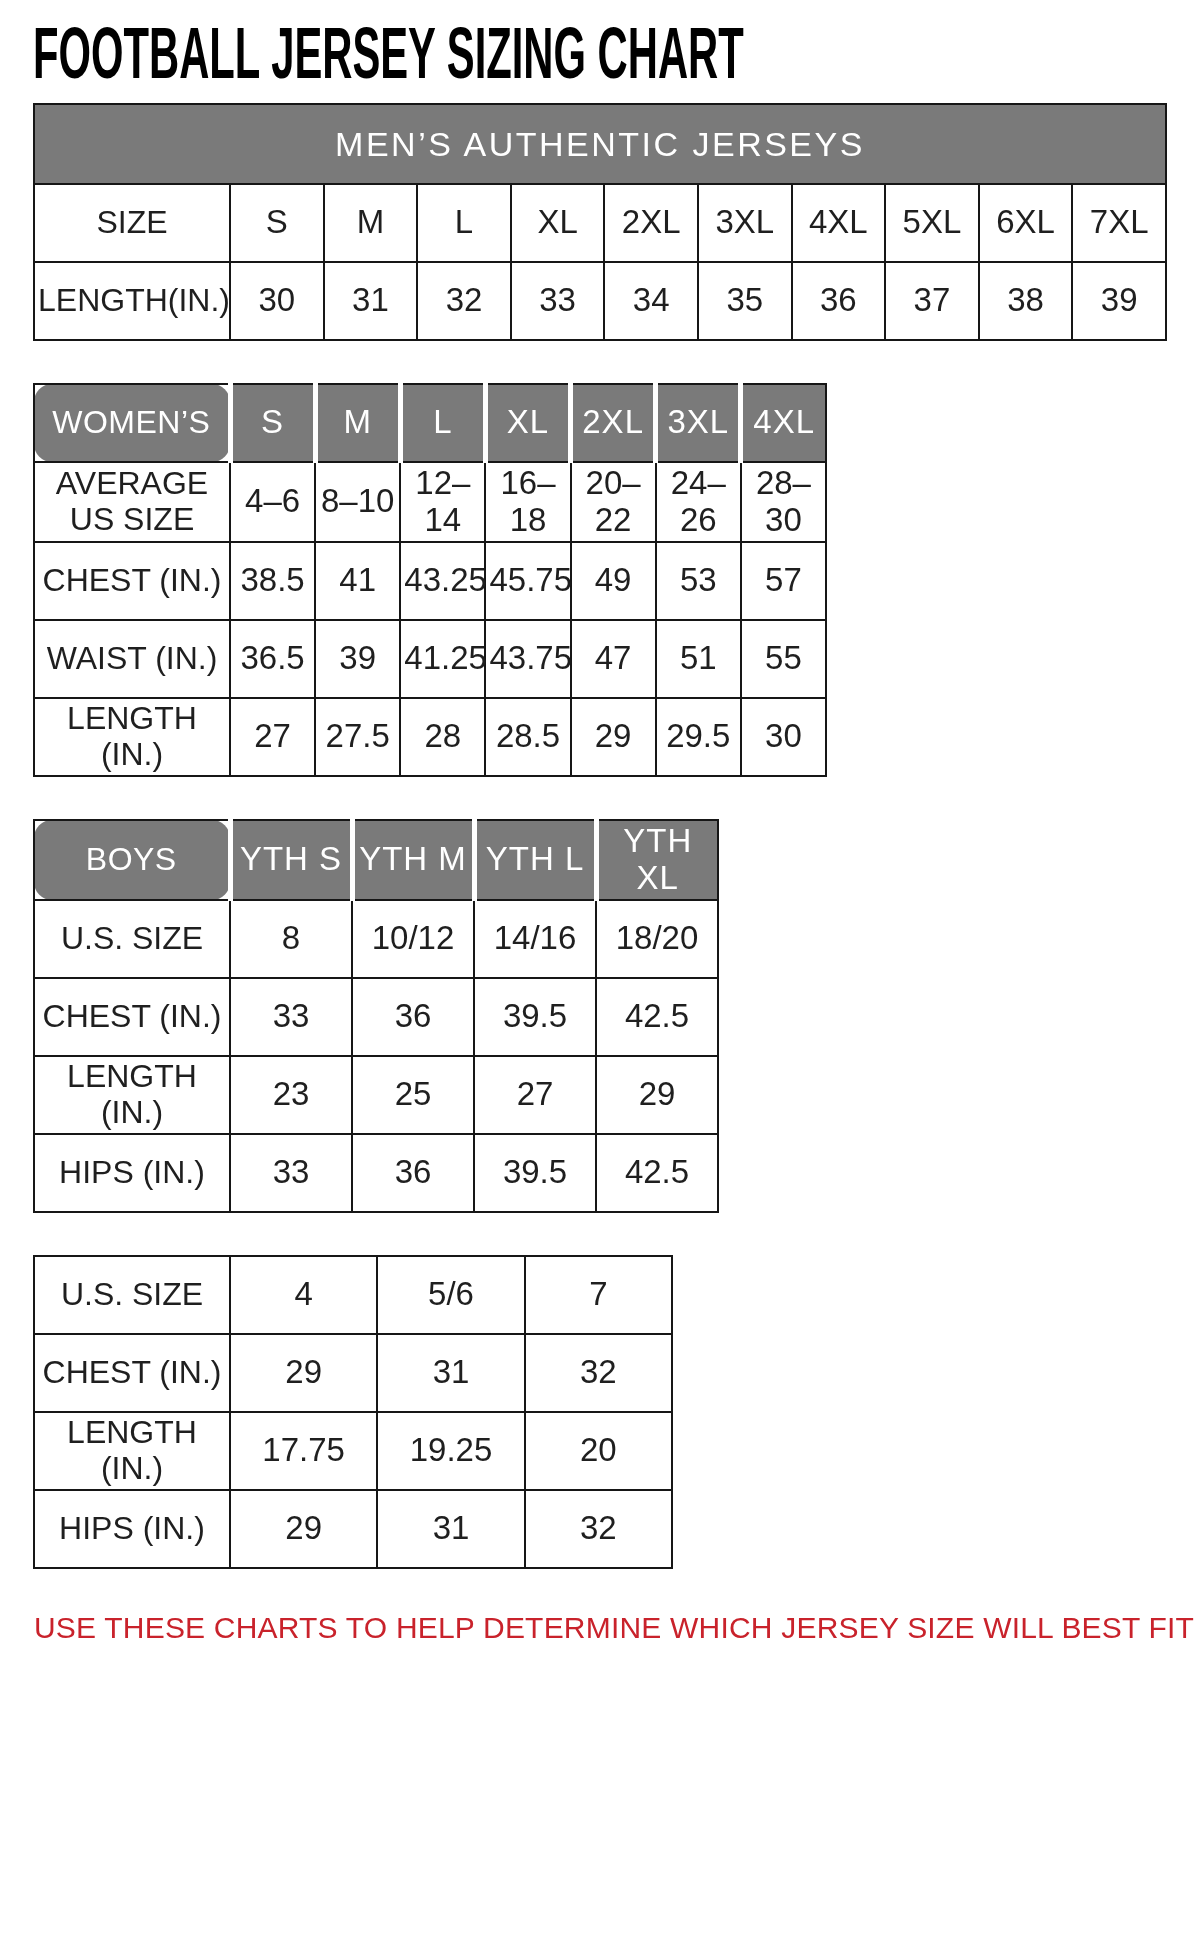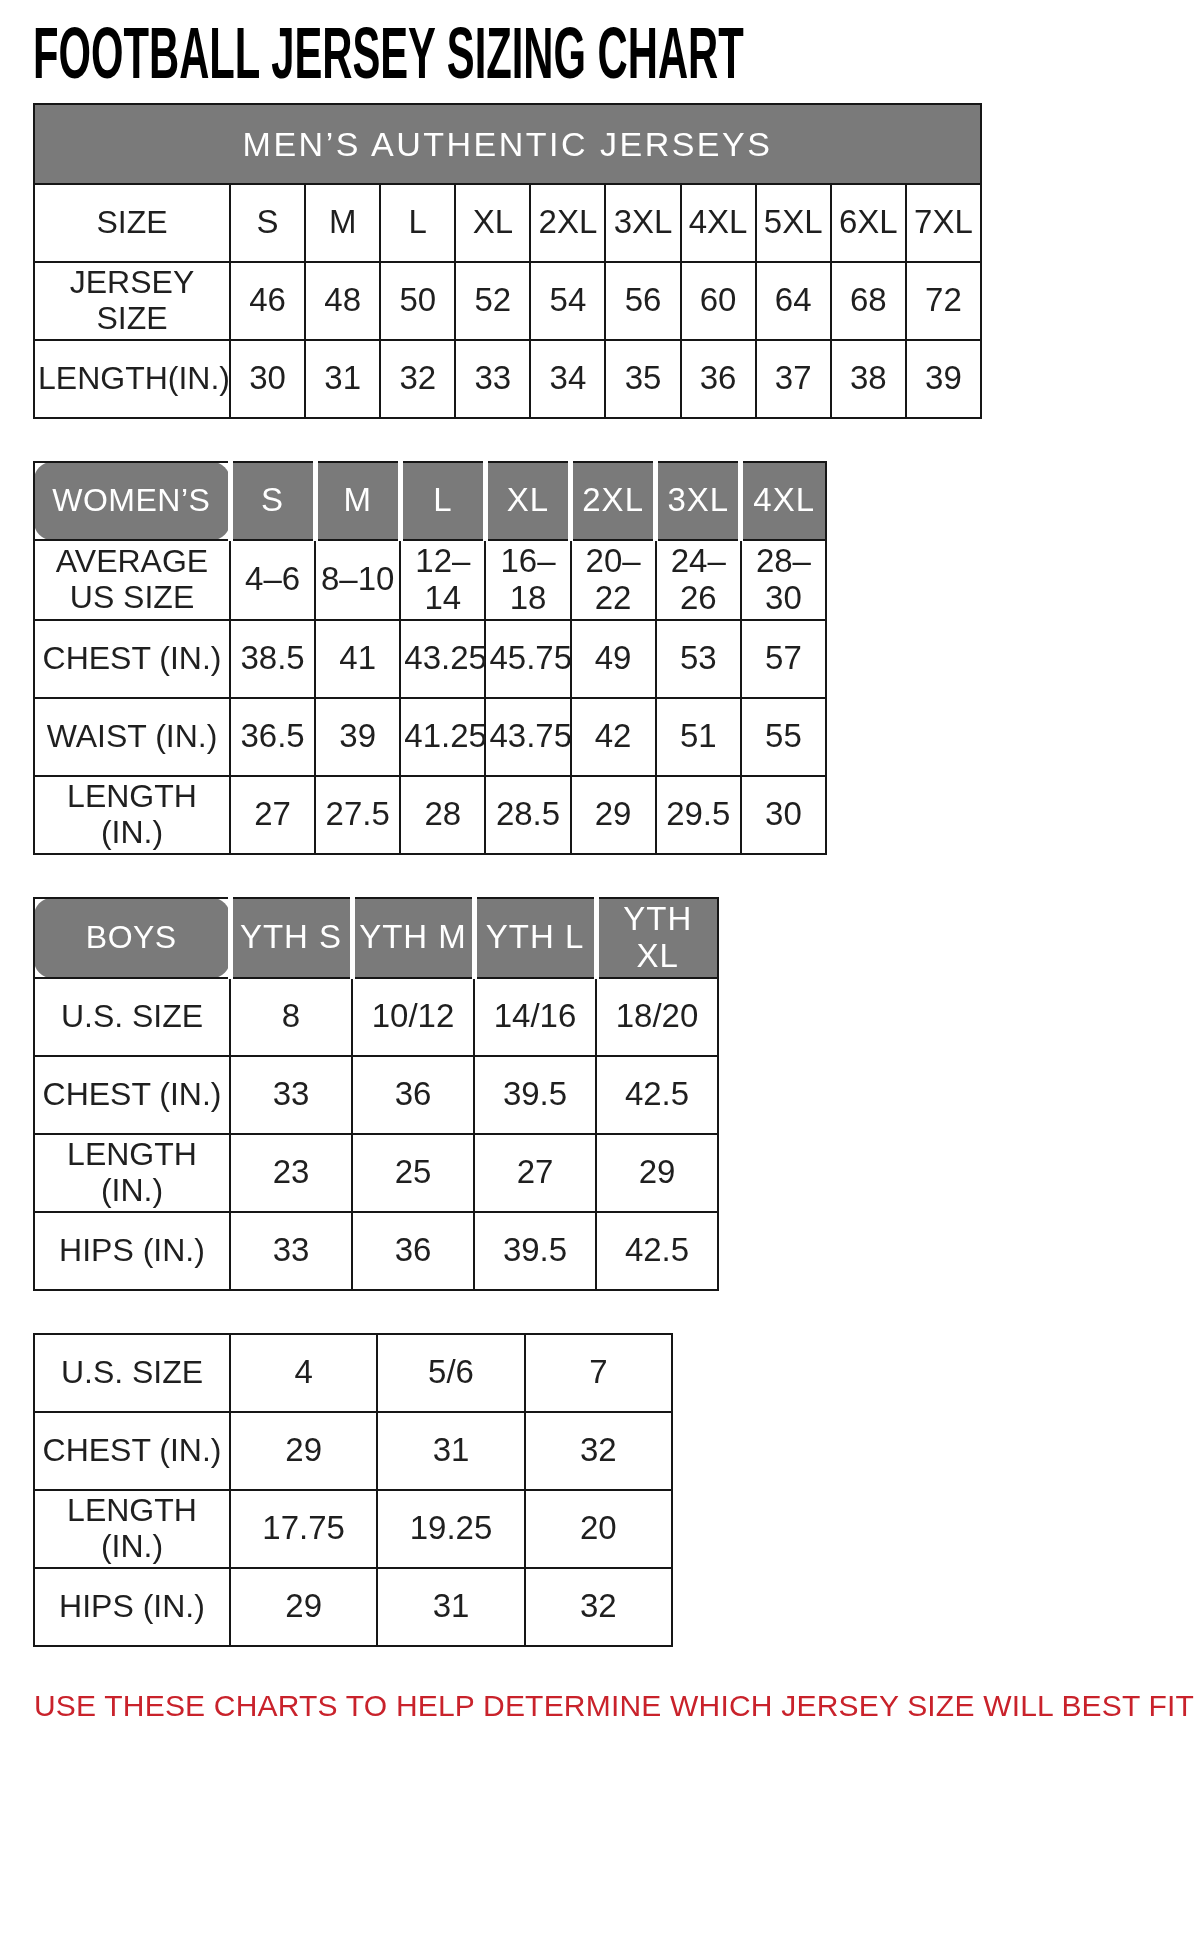--- a/index.html
+++ b/index.html
@@ -63,21 +63,21 @@
   .tbl tr.head-row td {
     background: var(--gray, #7a7a7a);
     color: #fff;
     font-size: 33px;
     letter-spacing: 1px;
     font-weight: 400;
   }
   .tbl tr.head-row td.label { font-size: 32px; letter-spacing: 0.5px; }
   .tbl tr.head-row td + td { border-left: 5px solid #fff; }
   col.label-col { width: 196px; }
-  .tbl-mens { width: 949px; }
+  .tbl-mens { width: 1134px; }
   .tbl-womens { width: 794px; }
   .tbl-boys { width: 686px; margin-bottom: 40px; }
   .tbl-preschool { width: 640px; margin-bottom: 0; }
   .footer-note {
     margin: 16px 0 0 1px;
     color: var(--red, #c9222b);
     font-size: 30px;
     letter-spacing: 0.2px;
     white-space: nowrap;
     font-weight: 400;
@@ -114,33 +114,20 @@
           <td>L</td>
           <td>XL</td>
           <td>2XL</td>
           <td>3XL</td>
           <td>4XL</td>
           <td>5XL</td>
           <td>6XL</td>
           <td>7XL</td>
         </tr>
         <tr>
-          <td class="label">JERSEY SIZE</td>
-          <td>46</td>
-          <td>48</td>
-          <td>50</td>
-          <td>52</td>
-          <td>54</td>
-          <td>56</td>
-          <td>60</td>
-          <td>64</td>
-          <td>68</td>
-          <td>72</td>
-        </tr>
-        <tr>
           <td class="label">LENGTH(IN.)</td>
           <td>30</td>
           <td>31</td>
           <td>32</td>
           <td>33</td>
           <td>34</td>
           <td>35</td>
           <td>36</td>
           <td>37</td>
           <td>38</td>
@@ -189,21 +176,21 @@
           <td>49</td>
           <td>53</td>
           <td>57</td>
         </tr>
         <tr>
           <td class="label">WAIST (IN.)</td>
           <td>36.5</td>
           <td>39</td>
           <td>41.25</td>
           <td>43.75</td>
-          <td>42</td>
+          <td>47</td>
           <td>51</td>
           <td>55</td>
         </tr>
         <tr>
           <td class="label">LENGTH (IN.)</td>
           <td>27</td>
           <td>27.5</td>
           <td>28</td>
           <td>28.5</td>
           <td>29</td>

